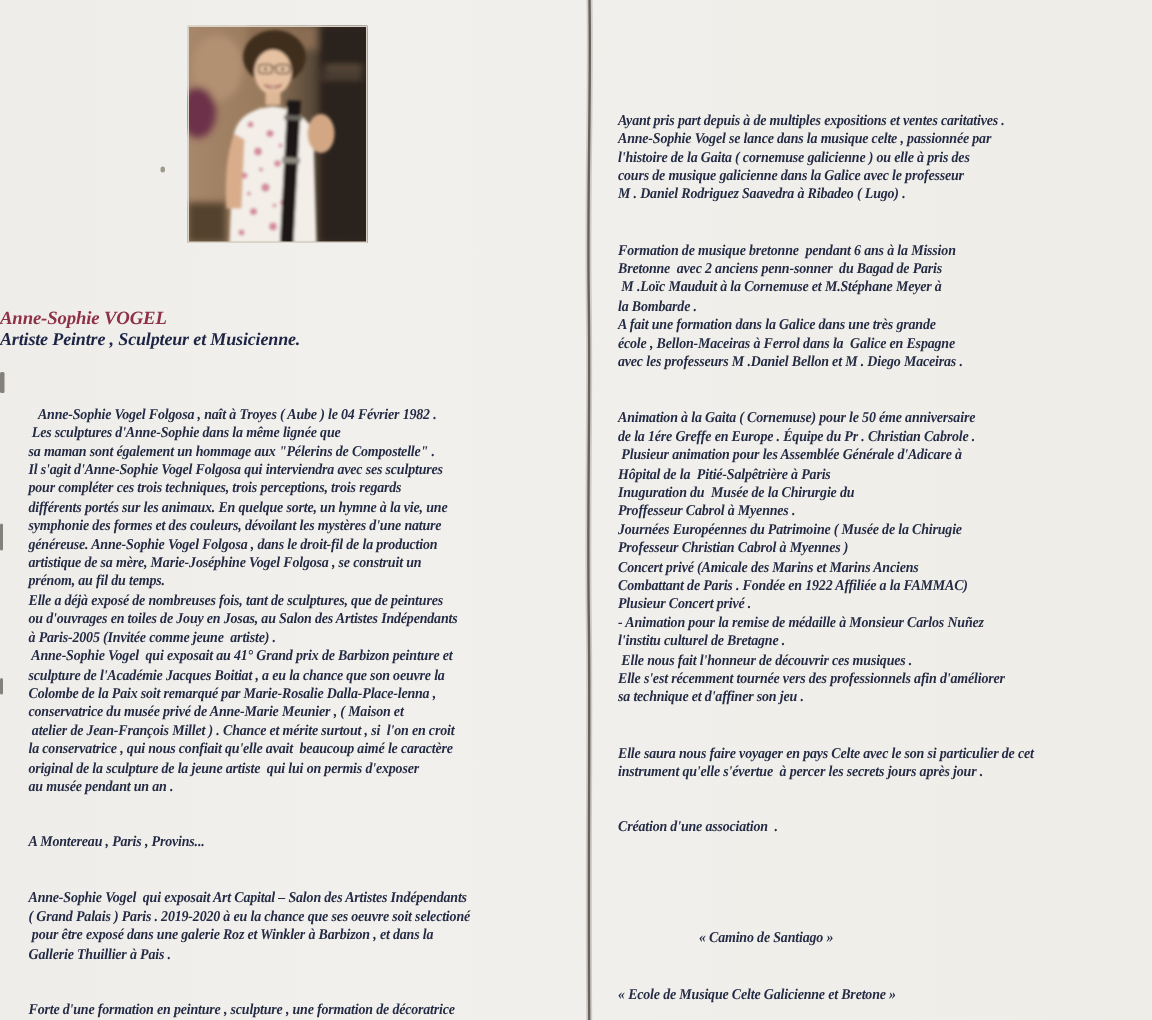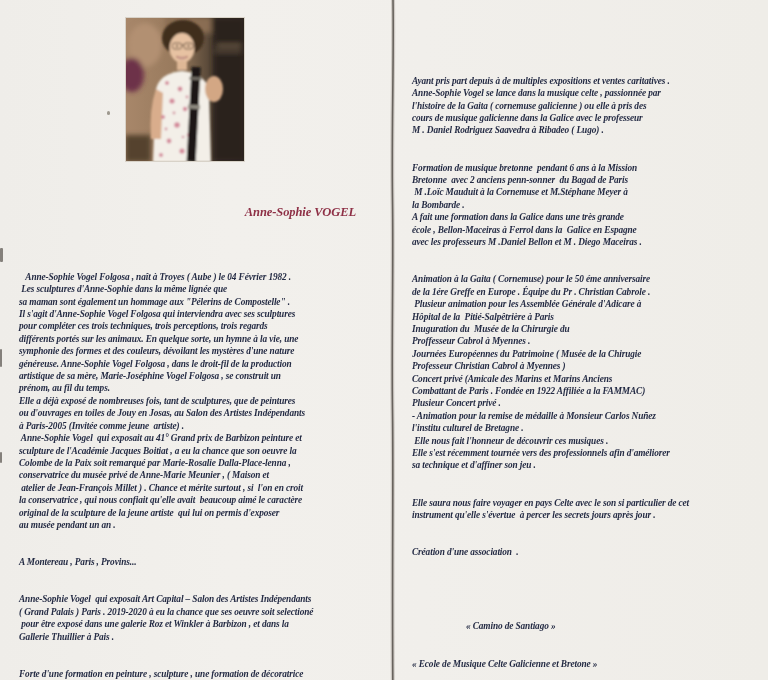--- a/index.html
+++ b/index.html
@@ -5,21 +5,21 @@
   html,body{margin:0;padding:0;background:#e8e6e2;}
   .page{
     position:relative;width:768px;height:680px;overflow:hidden;
     background:linear-gradient(90deg,#efede9 0%,#f2f0ec 30%,#f1efeb 55%,#efedE8 100%);
     font-family:"Liberation Serif",serif;
   }
   
   .photo{position:absolute;left:125px;top:17px;width:120px;height:145px;}
   .photo svg{display:block;}
   
-  .head{position:absolute;left:0;top:206px;width:356px;text-align:right;
+  .head{position:absolute;left:0;top:206px;width:356px;text-align:left;
         font-style:italic;font-weight:bold;line-height:13px;}
   .name{color:#8e3046;font-size:12.5px;letter-spacing:-0.1px;}
   .subtitle{color:#1d2444;font-size:12px;margin-top:1px;letter-spacing:-0.1px;}
   
   .col{position:absolute;width:383px;color:#242b44;font-weight:bold;font-style:italic;
        font-size:10px;line-height:12.4px;white-space:pre;letter-spacing:-0.12px;
        transform:scaleX(.93);transform-origin:0 0;}
   .col p{margin:0;}
   .left{left:19px;top:246px;}
   .right{left:412px;top:50px;}
@@ -110,20 +110,21 @@
           <rect x="62.5" y="60" width="12" height="3" fill="#6e6a62"></rect>
           <rect x="62.5" y="88" width="12" height="4" fill="#8f8a80"></rect>
         </g>
       </g>
       <rect x="0.5" y="0.5" width="119" height="144" fill="none" stroke="#d8d2c8" stroke-width="1"></rect>
     </svg>
   </div>
 
   <div class="head">
     <div class="name">Anne-Sophie VOGEL</div>
+    <div class="subtitle">Artiste Peintre , Sculpteur et Musicienne.</div>
   </div>
 
   <div class="col left">
     <p class="lp1">   Anne-Sophie Vogel Folgosa , naît à Troyes ( Aube ) le 04 Février 1982 .
  Les sculptures d'Anne-Sophie dans la même lignée que
 sa maman sont également un hommage aux "Pélerins de Compostelle" .
 Il s'agit d'Anne-Sophie Vogel Folgosa qui interviendra avec ses sculptures
 pour compléter ces trois techniques, trois perceptions, trois regards
 différents portés sur les animaux. En quelque sorte, un hymne à la vie, une
 symphonie des formes et des couleurs, dévoilant les mystères d'une nature

